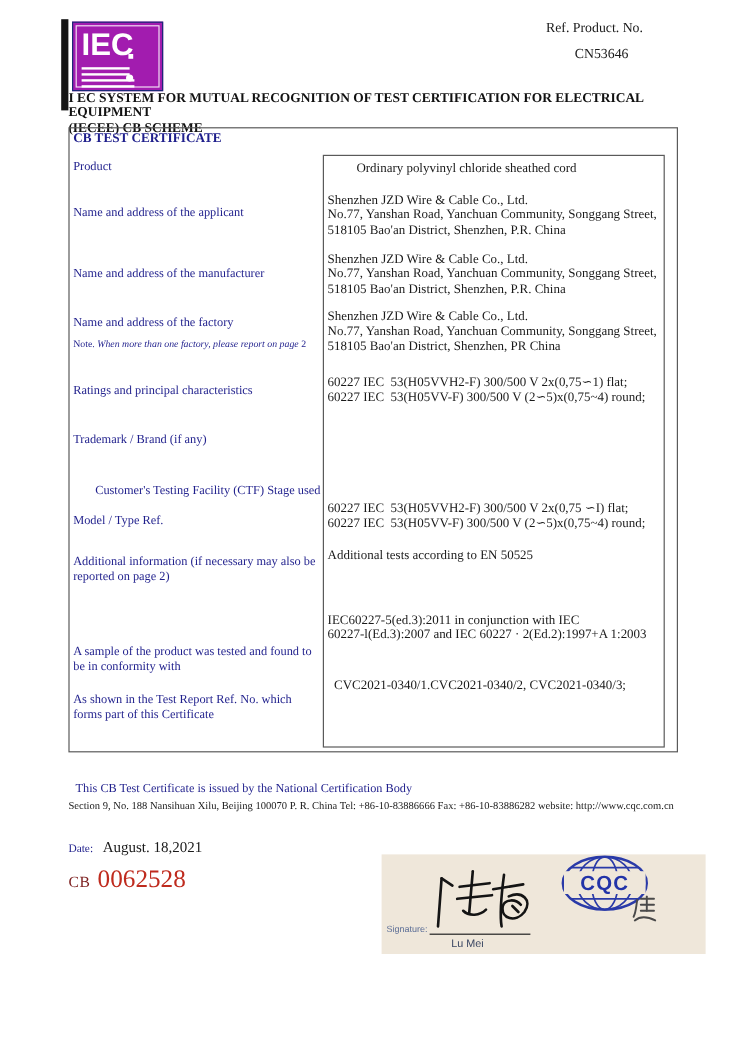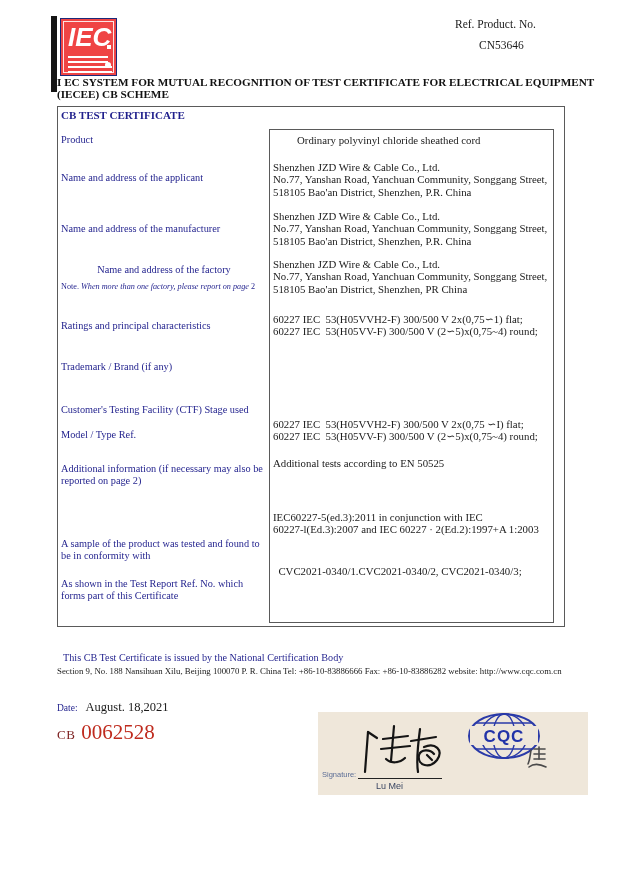--- a/index.html
+++ b/index.html
@@ -9,22 +9,22 @@
     width: 620px;
     height: 878px;
     background: #ffffff;
     font-family: "Liberation Serif", "DejaVu Serif", serif;
     color: #1a1a1a;
     overflow: hidden;
   }
   
   .black-bar { position: absolute; left: 51px; top: 16px; width: 6px; height: 76px; background: #151515; }
   .iec-square {
-    position: absolute; left: 60px; top: 18px; width: 57px; height: 58px;
-    background: #ef4444; border: 1px solid #1d2878; font-style: italic;
+    position: absolute; left: 60px; top: 18px; width: 76px; height: 58px;
+    background: #a21caf; border: 1px solid #1d2878;
   }
   .iec-frame { position: absolute; left: 2px; top: 2px; right: 2px; bottom: 2px; border: 1px solid rgba(255,255,255,0.85); }
   .iec-text {
     position: absolute; left: 7px; top: 3px; width: 46px;
     font-family: "Liberation Sans", "DejaVu Sans", sans-serif;
     font-weight: bold; font-size: 26px; color: #ffffff; letter-spacing: 0px;
   }
   .iec-period { position: absolute; left: 46px; top: 26px; width: 4px; height: 4px; background: #ffffff; }
   .iec-stripes { position: absolute; left: 7px; top: 37px; width: 44px; height: 17px; }
   .stripe { position: absolute; left: 0; height: 2px; background: #ffffff; }
@@ -78,21 +78,21 @@
       <div class="stripe" style="top:10px; width:44px;"></div>
       <div class="stripe" style="top:15px; width:44px;"></div>
       <div class="iec-dot"></div>
     </div>
   </div>
 
   <div class="ref-label">Ref. Product. No.</div>
   <div class="ref-number">CN53646</div>
 
   <div class="scheme-title">
-    <div>I EC SYSTEM FOR MUTUAL RECOGNITION OF TEST CERTIFICATE FOR ELECTRICAL EQUIPMENT</div>
+    <div>I EC SYSTEM FOR MUTUAL RECOGNITION OF TEST CERTIFICATION FOR ELECTRICAL EQUIPMENT</div>
     <div>(IECEE) CB SCHEME</div>
   </div>
 
   <div class="cert-table">
     <div class="cert-heading">CB TEST CERTIFICATE</div>
     <div class="value-box"></div>
 
     <div class="row-label" style="top:27px;">Product</div>
     <div class="row-value" style="top:27px;padding-left:24px;">Ordinary polyvinyl chloride sheathed cord</div>
 
@@ -103,39 +103,39 @@
       <div>518105 Bao'an District, Shenzhen, P.R. China</div>
     </div>
 
     <div class="row-label" style="top:116px;">Name and address of the manufacturer</div>
     <div class="row-value" style="top:103px;">
       <div>Shenzhen JZD Wire &amp; Cable Co., Ltd.</div>
       <div>No.77, Yanshan Road, Yanchuan Community, Songgang Street,</div>
       <div>518105 Bao'an District, Shenzhen, P.R. China</div>
     </div>
 
-    <div class="row-label" style="top:157px;text-align:center;">Name and address of the factory</div>
+    <div class="row-label" style="top:157px;">Name and address of the factory</div>
     <div class="note-line" style="top:175px;">
       <span>Note. </span><span class="note-italic">When more than one factory, please report on page</span><span> 2</span>
     </div>
     <div class="row-value" style="top:151px;">
       <div>Shenzhen JZD Wire &amp; Cable Co., Ltd.</div>
       <div>No.77, Yanshan Road, Yanchuan Community, Songgang Street,</div>
       <div>518105 Bao'an District, Shenzhen, PR China</div>
     </div>
 
     <div class="row-label" style="top:213px;">Ratings and principal characteristics</div>
     <div class="row-value" style="top:206px;">
       <div>60227 IEC  53(H05VVH2-F) 300/500 V 2x(0,75∽1) flat;</div>
       <div>60227 IEC  53(H05VV-F) 300/500 V (2∽5)x(0,75~4) round;</div>
     </div>
 
     <div class="row-label" style="top:254px;">Trademark / Brand (if any)</div>
 
-    <div class="row-label" style="top:297px;">Customer's Testing Facility (CTF) Stage used</div>
+    <div class="row-label" style="top:297px;text-align:right;">Customer's Testing Facility (CTF) Stage used</div>
 
     <div class="row-label" style="top:322px;">Model / Type Ref.</div>
     <div class="row-value" style="top:311px;">
       <div>60227 IEC  53(H05VVH2-F) 300/500 V 2x(0,75 ∽I) flat;</div>
       <div>60227 IEC  53(H05VV-F) 300/500 V (2∽5)x(0,75~4) round;</div>
     </div>
 
     <div class="row-label" style="top:356px;">Additional information (if necessary may also be reported on page 2)</div>
     <div class="row-value" style="top:350px;">Additional tests according to EN 50525</div>
 

